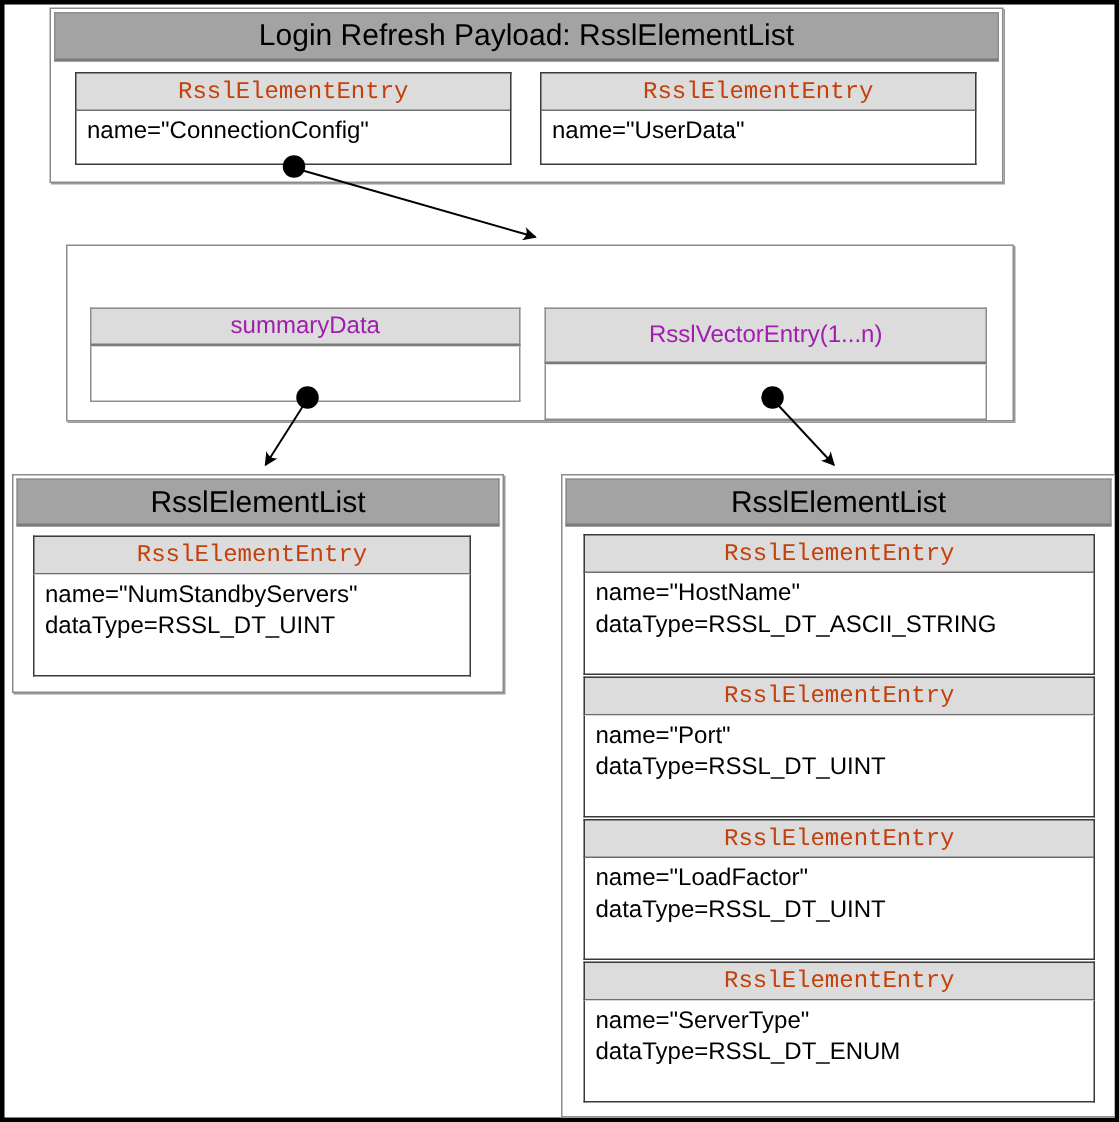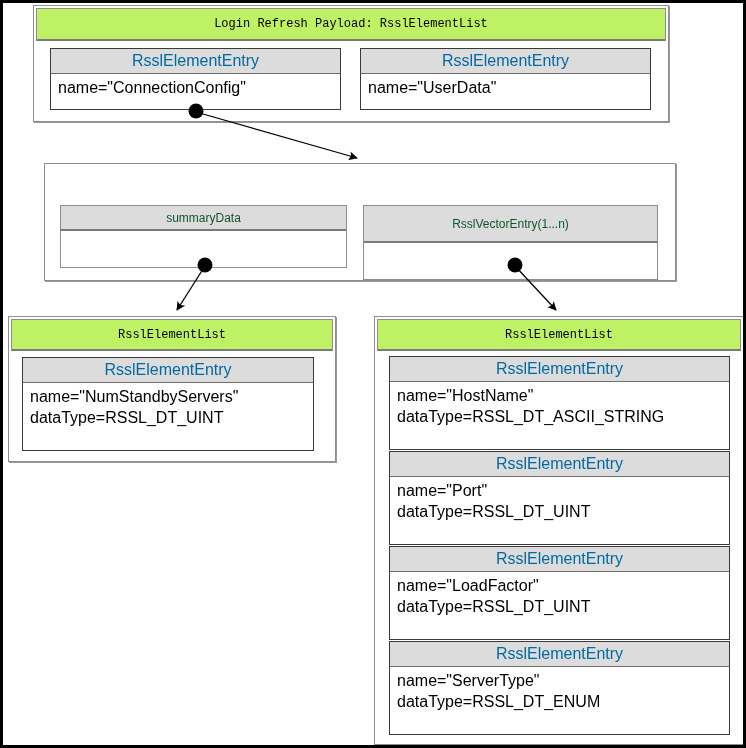--- a/index.html
+++ b/index.html
@@ -29,51 +29,51 @@
     background: #ffffff;
     border: 1px solid #8c8c8c;
     box-shadow: 1px 1px 0 0 #9a9a9a;
   }
   .box.container {
     border: 1px solid #8c8c8c;
   }
   .hdr {
     position: absolute;
     box-sizing: border-box;
-    background: #bef264;
+    background: #a3a3a3;
     border: 1px solid #8e8e8e;
     border-bottom: 2px solid #7a7a7a;
     text-align: center;
-    font-size: 12px;
+    font-size: 20px;
     line-height: 1.0;
     color: #000000;
     display: flex;
     align-items: center;
     justify-content: center;
     white-space: nowrap;
-    font-family: Liberation Mono, monospace;
   }
 
   
   .entry {
     position: absolute;
     box-sizing: border-box;
   }
   .entry > .ehdr {
     box-sizing: border-box;
     background: #dcdcdc;
     border: 1px solid #3a3a3a;
     border-bottom: 1px solid #6e6e6e;
     text-align: center;
     font-size: 16px;
-    color: #0369a1;
+    color: #c2410c;
     display: flex;
     align-items: center;
     justify-content: center;
     white-space: nowrap;
+    font-family: Liberation Mono, monospace;
   }
   .entry > .ebody {
     box-sizing: border-box;
     background: #ffffff;
     border: 1px solid #3a3a3a;
     border-top: none;
     font-size: 16px;
     line-height: 1.3;
     color: #000000;
     padding: 4px 7px 5px 7px;
@@ -84,22 +84,22 @@
   .panel {
     position: absolute;
     box-sizing: border-box;
   }
   .panel > .phdr {
     box-sizing: border-box;
     background: #dcdcdc;
     border: 1px solid #8e8e8e;
     border-bottom: 2px solid #7a7a7a;
     text-align: center;
-    font-size: 12px;
-    color: #14532d;
+    font-size: 16px;
+    color: #a21caf;
     display: flex;
     align-items: center;
     justify-content: center;
     white-space: nowrap;
   }
   .panel > .pbody {
     box-sizing: border-box;
     background: #ffffff;
     border: 1px solid #8e8e8e;
     border-top: none;

